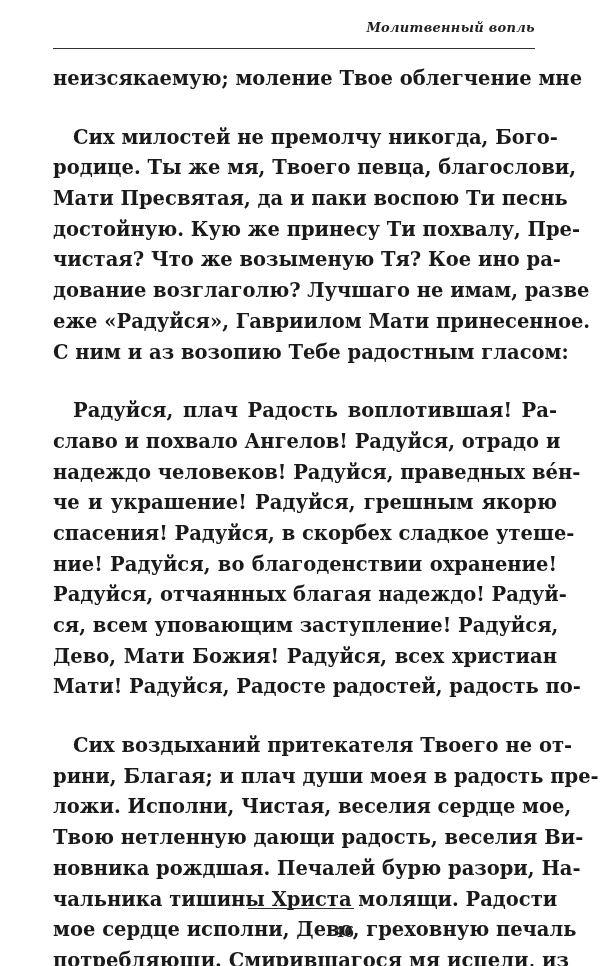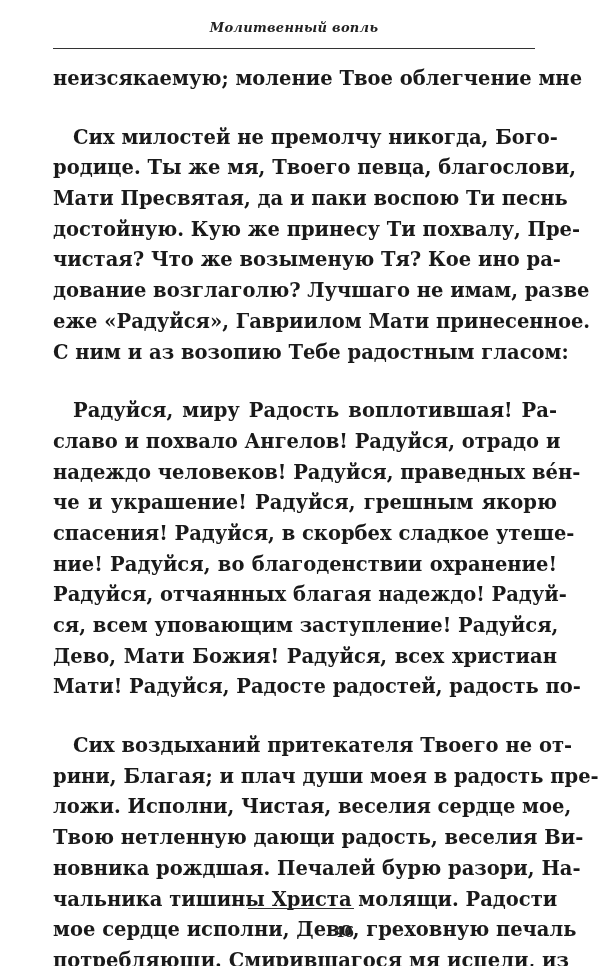--- a/index.html
+++ b/index.html
@@ -1,19 +1,19 @@
 <!DOCTYPE html>
 <html><head>
   <meta charset="utf-8">
   <style>
     html, body { margin: 0; padding: 0; background: #ffffff; }
     body { width: 600px; height: 966px; position: relative; overflow: hidden; color: #1a1a1a; }
     .running-head {
       position: absolute; left: 53px; width: 482px; top: 20px;
-      text-align: center;
+      text-align: right;
       font-family: "DejaVu Serif", serif; font-style: italic; font-weight: bold;
       font-size: 13px; letter-spacing: 0.3px; color: #222;
     }
     .head-rule {
       position: absolute; left: 53px; width: 482px; top: 48px;
       height: 0; border-top: 1.5px solid #333;
     }
     .body-text {
       position: absolute; left: 53px; width: 504px; top: 64px;
       font-family: "DejaVu Serif", serif; font-weight: bold;
@@ -49,21 +49,21 @@
       <span class="line indent">Сих милостей не премолчу никогда, Бого-</span>
       <span class="line">родице. Ты же мя, Твоего певца, благослови,</span>
       <span class="line">Мати Пресвятая, да и паки воспою Ти песнь</span>
       <span class="line">достойную. Кую же принесу Ти похвалу, Пре-</span>
       <span class="line">чистая? Что же возыменую Тя? Кое ино ра-</span>
       <span class="line">дование возглаголю? Лучшаго не имам, разве</span>
       <span class="line">еже «Радуйся», Гавриилом Мати принесенное.</span>
       <span class="line last">С ним и аз возопию Тебе радостным гласом:</span>
     </div>
     <div>
-      <span class="line indent">Радуйся, миру Радость воплотившая! Ра-</span>
+      <span class="line indent">Радуйся, плач Радость воплотившая! Ра-</span>
       <span class="line">славо и похвало Ангелов! Радуйся, отрадо и</span>
       <span class="line">надеждо человеков! Радуйся, праведных ве́н-</span>
       <span class="line">че и украшение! Радуйся, грешным якорю</span>
       <span class="line">спасения! Радуйся, в скорбех сладкое утеше-</span>
       <span class="line">ние! Радуйся, во благоденствии охранение!</span>
       <span class="line">Радуйся, отчаянных благая надеждо! Радуй-</span>
       <span class="line">ся, всем уповающим заступление! Радуйся,</span>
       <span class="line">Дево, Мати Божия! Радуйся, всех христиан</span>
       <span class="line">Мати! Радуйся, Радосте радостей, радость по-</span>
     </div>

